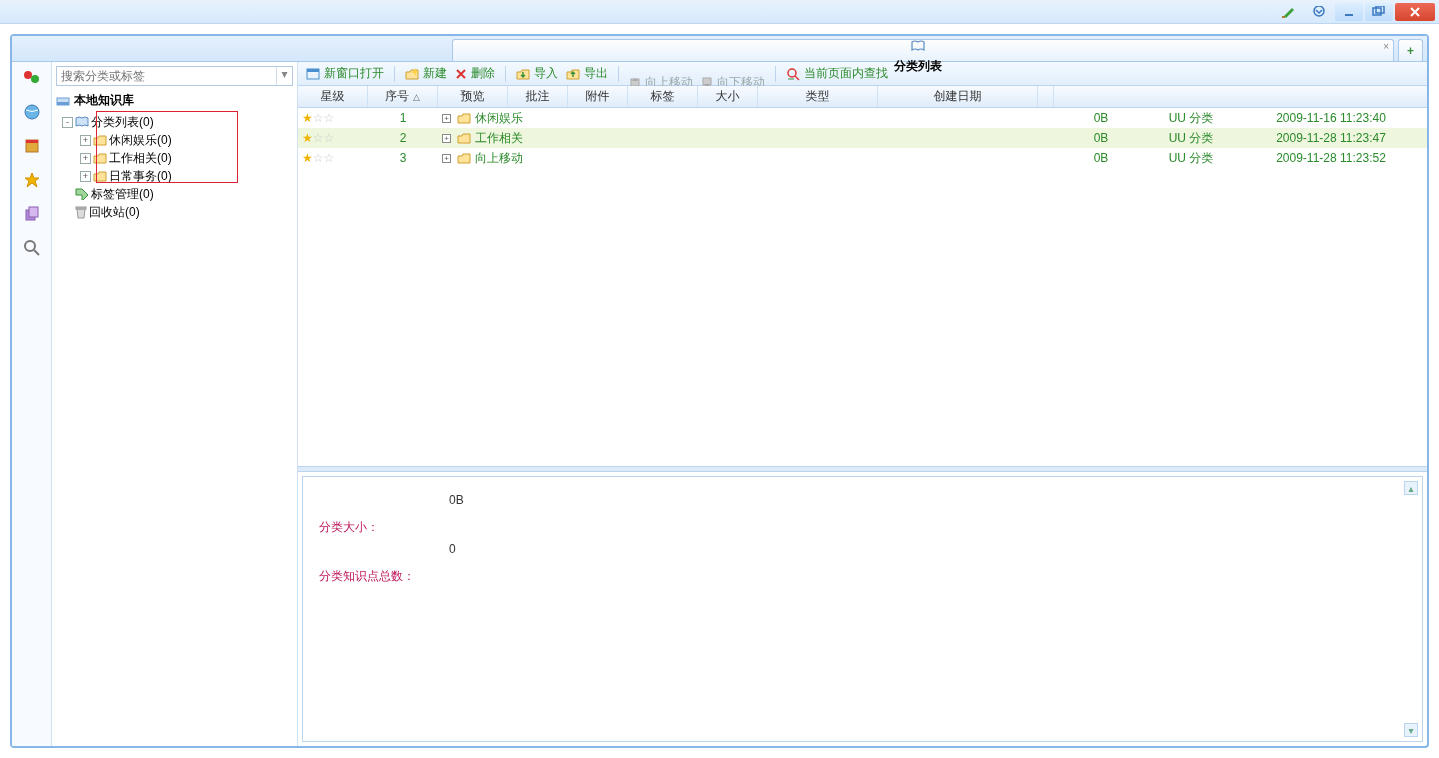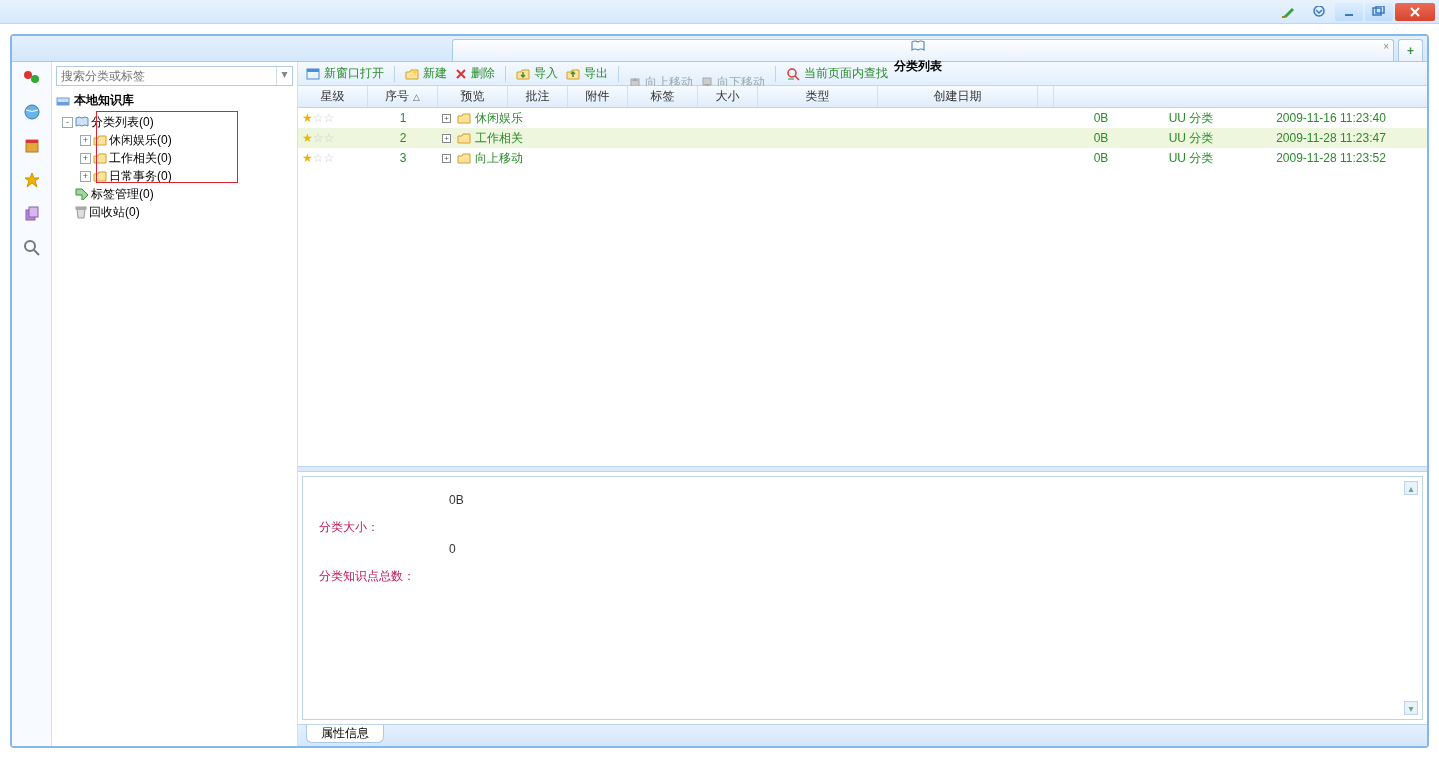--- a/index.html
+++ b/index.html
@@ -442,19 +442,16 @@
           <div class="kv">
               <span class="k">分类大小：</span>
               <span class="v">0B</span>
             </div>
           <div class="kv">
               <span class="k">分类知识点总数：</span>
               <span class="v">0</span>
             </div>
           <div class="scrollbot">▾</div>
         </div>
-        <div class="dtabs">
-          <div class="dtab">属性信息</div>
-        </div>
       </div>
     </div>
   </div>
 </div>
 
 </body></html>

